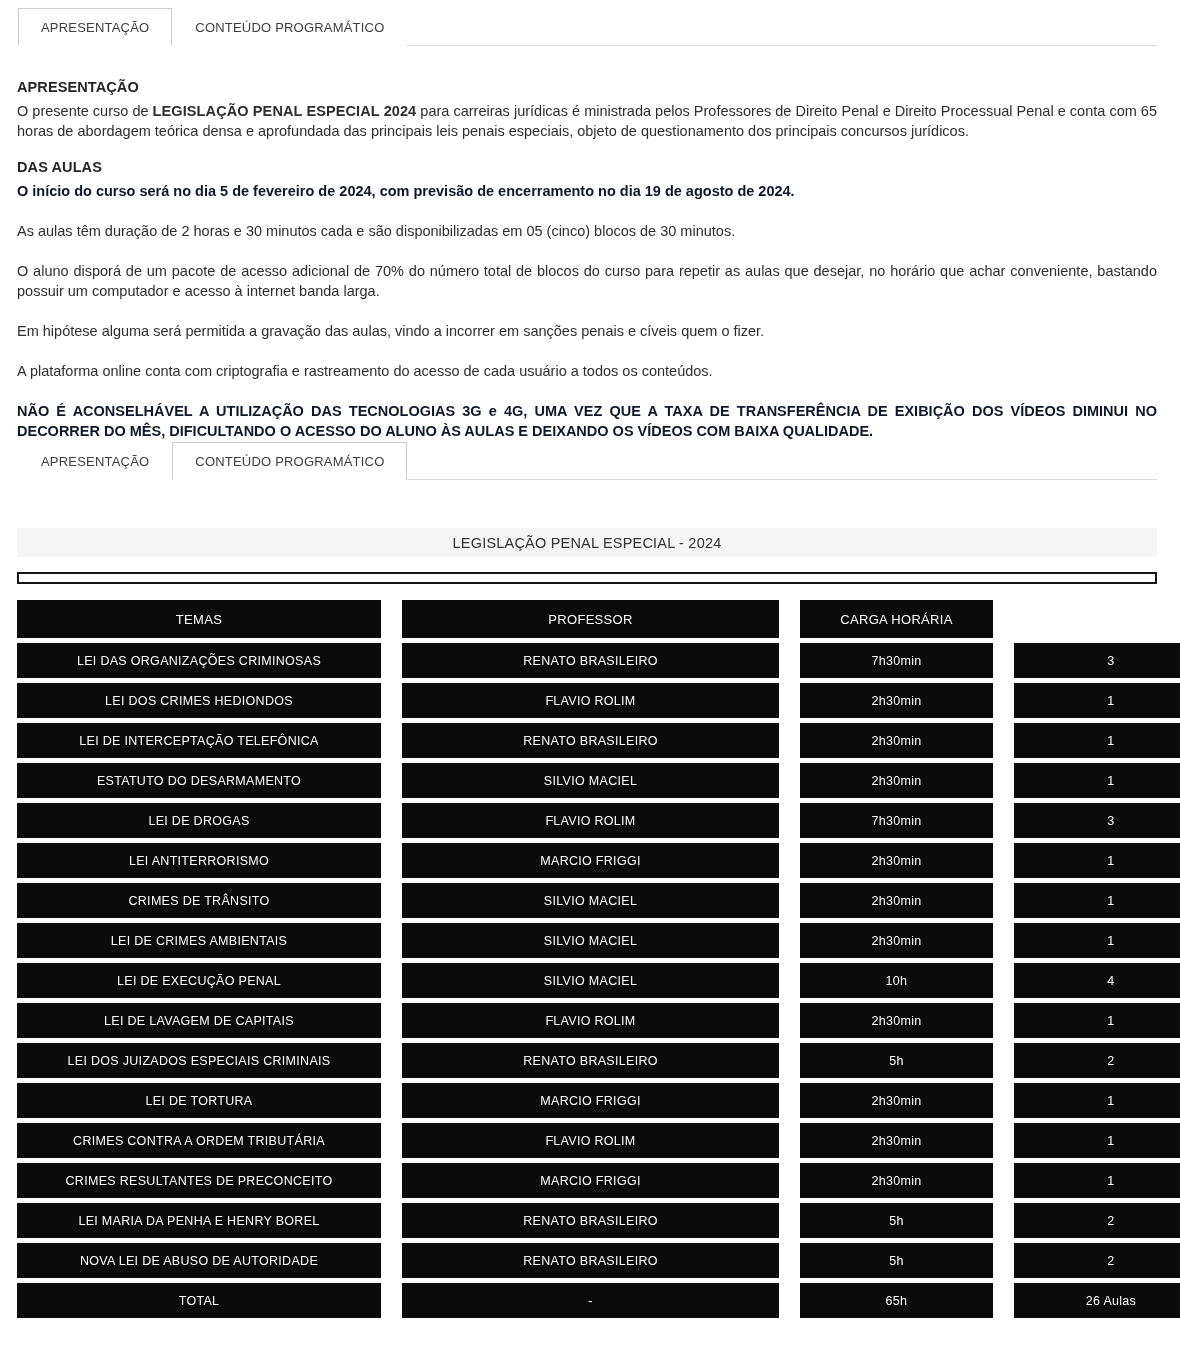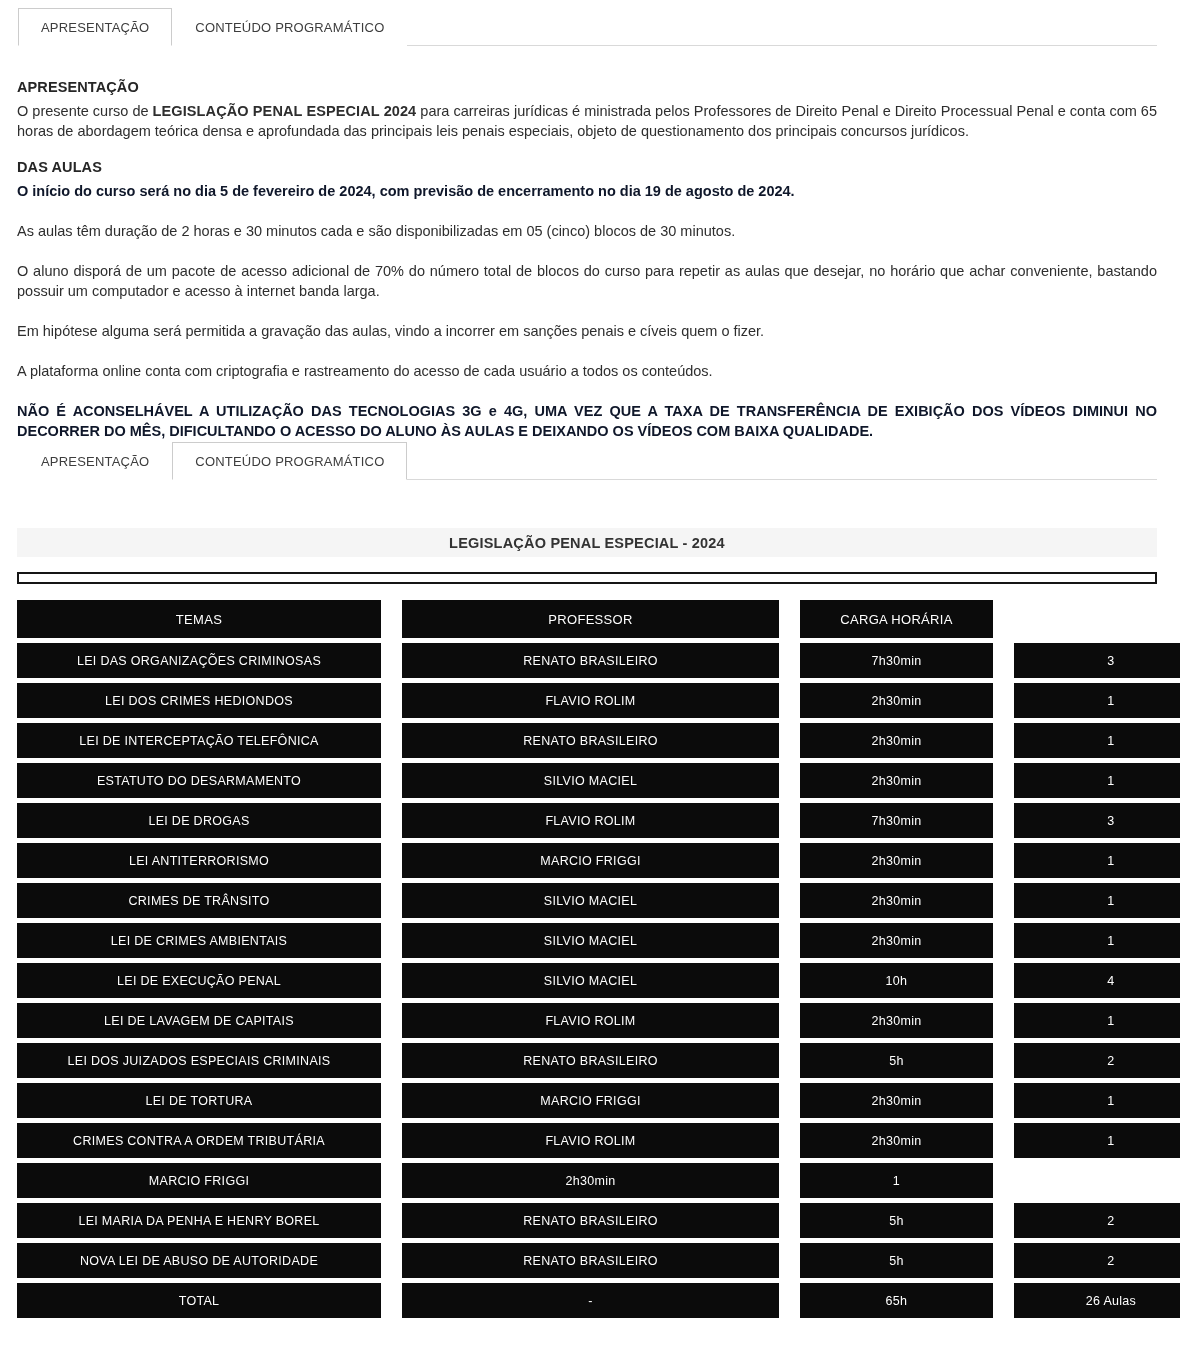--- a/index.html
+++ b/index.html
@@ -56,21 +56,21 @@
 
   
   .section-title {
     margin-top: 48px;
     background: #f5f5f5;
     height: 29px;
     display: flex;
     align-items: center;
     justify-content: center;
     font-size: 14.5px;
-    font-weight: bold;
+    font-weight: normal;
     color: #333333;
     letter-spacing: .2px;
   }
 
   
   .empty-bar {
     margin-top: 15px;
     height: 12px;
     border: 2px solid #151515;
     background: #ffffff;
@@ -212,20 +212,21 @@
           <div class="tcell">2h30min</div>
           <div class="tcell">1</div>
         </div>
         <div class="trow">
           <div class="tcell">CRIMES CONTRA A ORDEM TRIBUTÁRIA</div>
           <div class="tcell">FLAVIO ROLIM</div>
           <div class="tcell">2h30min</div>
           <div class="tcell">1</div>
         </div>
         <div class="trow">
+          <div class="tcell">CRIMES RESULTANTES DE PRECONCEITO</div>
           <div class="tcell">MARCIO FRIGGI</div>
           <div class="tcell">2h30min</div>
           <div class="tcell">1</div>
         </div>
         <div class="trow">
           <div class="tcell">LEI MARIA DA PENHA E HENRY BOREL</div>
           <div class="tcell">RENATO BRASILEIRO</div>
           <div class="tcell">5h</div>
           <div class="tcell">2</div>
         </div>

